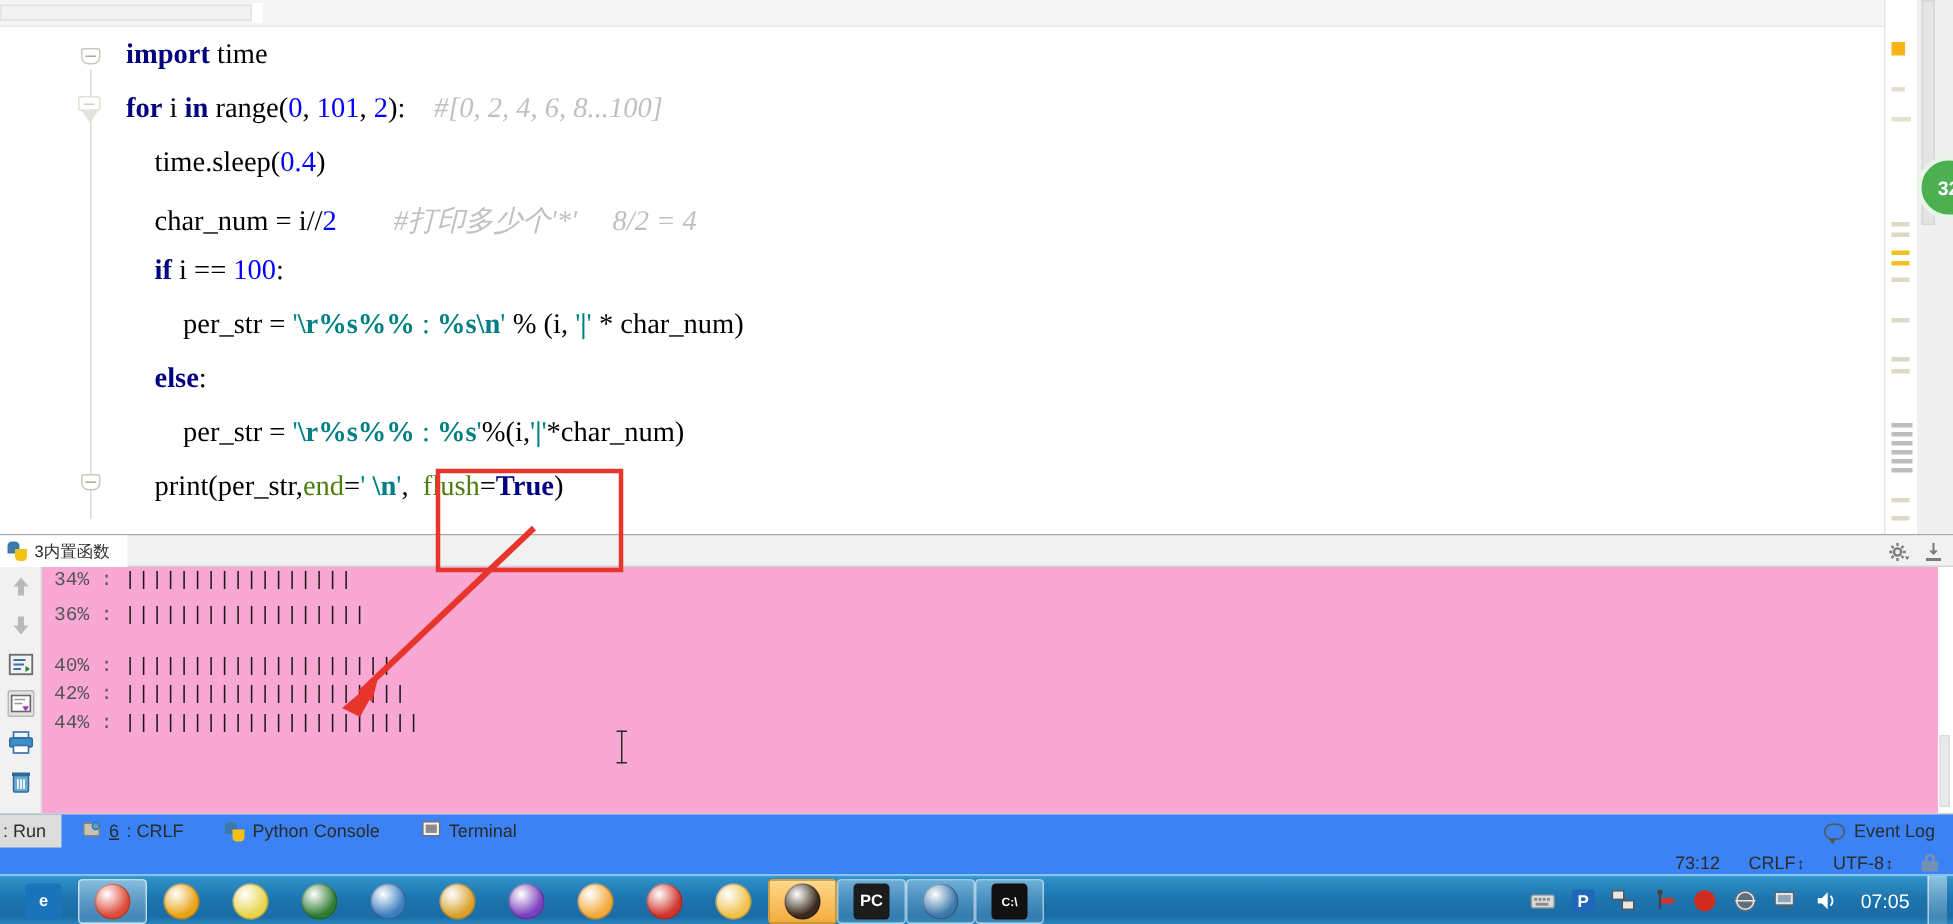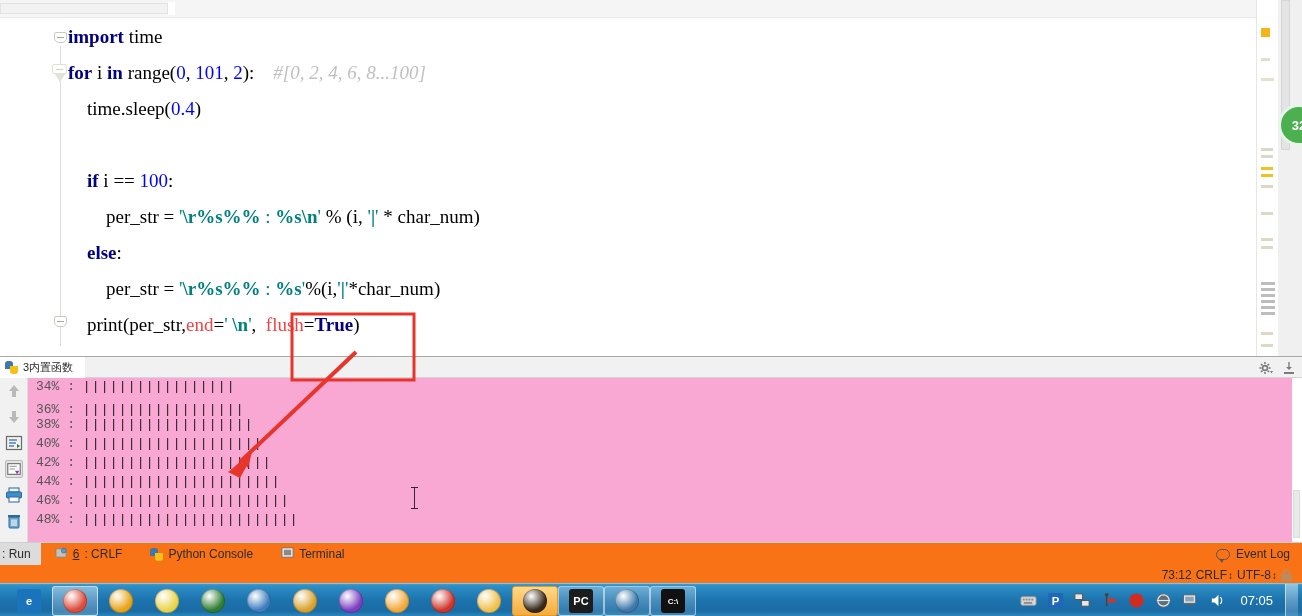--- a/index.html
+++ b/index.html
@@ -56,28 +56,28 @@
     position:absolute; left:2px; top:9px; width:0; height:0;
     border-left:6px solid transparent; border-right:6px solid transparent;
     border-top:9px solid #e3e3da;
   }
 
   #code {
     position:absolute; left:68px; top:0; width:1188px; height:100%;
     font-family:"Liberation Serif", serif;
     font-size:19px;
   }
-  .cl { position:absolute; left:0; white-space:pre; }
+  .cl { position:absolute; left:16px; white-space:pre; }
   .kw   { color:#000080; font-weight:bold; }
   .pl   { color:#000000; }
   .num  { color:#0000ff; }
   .str  { color:#008080; }
   .strb { color:#008080; font-weight:bold; }
   .cm   { color:#c0c0c0; font-style:italic; }
-  .kwarg{ color:#ef4444; }
+  .kwarg{ color:#4d7c0f; }
 
   
   #markers {
     position:absolute; left:1256px; top:0; width:22px; height:356px;
     background:#ffffff; border-left:1px solid #e6e6e6;
   }
   #markers .mk { position:absolute; left:4px; height:3px; }
   #vscroll {
     position:absolute; left:1278px; top:0; width:24px; height:356px;
     background:#f0f0f0;
@@ -159,21 +159,21 @@
     position:absolute; left:1px; top:112px; width:7px; height:48px;
     background:#e9e9e9; border:1px solid #dcdcdc;
   }
 
   
   #anno { position:absolute; left:0; top:0; width:1302px; height:616px; pointer-events:none; }
 
   
   #statusbar {
     position:absolute; left:0; top:542px; width:1302px; height:41px;
-    background:#f97316; border-top:1px solid #cfcfcf;
+    background:#3b82f6; border-top:1px solid #cfcfcf;
   }
   #sb-tabs {
     position:absolute; left:0; top:0; height:22px; display:flex; align-items:center;
     font-size:12px; color:#2b2b2b;
   }
   #sb-run-tab {
     height:22px; display:flex; align-items:center; padding:0 10px 0 2px;
     background:#dcdcdc; color:#2b2b2b;
   }
   .sb-item {
@@ -190,21 +190,21 @@
     width:14px; height:11px; border:1px solid #555; border-radius:6px;
     position:relative;
   }
   .bubble-icon::after {
     content:""; position:absolute; left:2px; top:9px;
     border-left:3px solid transparent; border-right:2px solid transparent;
     border-top:4px solid #555;
   }
   #sb-right {
     position:absolute; right:10px; top:22px; height:19px;
-    display:flex; align-items:center; gap:4px;
+    display:flex; align-items:center; gap:19px;
     font-size:12px; color:#2b2b2b;
   }
   .chev::after { content:"\2195"; font-size:10px; margin-left:1px; }
   .lock-ico {
     width:11px; height:12px; position:relative; opacity:.6;
   }
   .lock-ico .body { position:absolute; left:0; bottom:0; width:11px; height:7px; background:#9a9a8a; border-radius:1px; }
   .lock-ico .sh   { position:absolute; left:2px; top:0; width:7px; height:6px; border:2px solid #9a9a8a; border-bottom:none; border-radius:4px 4px 0 0; }
 
   
@@ -274,20 +274,21 @@
     <div class="fold-marker" style="top:298px">
       <div class="box"></div>
         <div class="minus"></div>
     </div>
   </div>
 
   <div id="code">
       <div class="cl" style="top: 8px;"><span class="kw">import</span><span class="pl"> time</span></div>
       <div class="cl" style="top: 44px;"><span class="kw">for</span><span class="pl"> i </span><span class="kw">in</span><span class="pl"> range</span><span class="pl">(</span><span class="num">0</span><span class="pl">, </span><span class="num">101</span><span class="pl">, </span><span class="num">2</span><span class="pl">):</span><span class="pl">    </span><span class="cm">#[0, 2, 4, 6, 8...100]</span></div>
       <div class="cl" style="top: 80px;"><span class="pl">    time.sleep(</span><span class="num">0.4</span><span class="pl">)</span></div>
+      <div class="cl" style="top: 116px;"><span class="pl">    char_num = i//</span><span class="num">2</span><span class="pl">        </span><span class="cm">#打印多少个'*'     8/2 = 4</span></div>
       <div class="cl" style="top: 152px;"><span class="pl">    </span><span class="kw">if</span><span class="pl"> i == </span><span class="num">100</span><span class="pl">:</span></div>
       <div class="cl" style="top: 188px;"><span class="pl">        per_str = </span><span class="str">'</span><span class="strb">\r%s%%</span><span class="str"> : </span><span class="strb">%s</span><span class="strb">\n</span><span class="str">'</span><span class="pl"> % (i, </span><span class="str">'</span><span class="strb">|</span><span class="str">'</span><span class="pl"> * char_num)</span></div>
       <div class="cl" style="top: 224px;"><span class="pl">    </span><span class="kw">else</span><span class="pl">:</span></div>
       <div class="cl" style="top: 260px;"><span class="pl">        per_str = </span><span class="str">'</span><span class="strb">\r%s%%</span><span class="str"> : </span><span class="strb">%s</span><span class="str">'</span><span class="pl">%(i,</span><span class="str">'</span><span class="strb">|</span><span class="str">'</span><span class="pl">*char_num)</span></div>
       <div class="cl" style="top: 296px;"><span class="pl">    print(per_str,</span><span class="kwarg">end</span><span class="pl">=</span><span class="str">'</span><span class="strb"> \n</span><span class="str">'</span><span class="pl">,  </span><span class="kwarg">flush</span><span class="pl">=</span><span class="kw">True</span><span class="pl">)</span></div>
     </div>
 
 </div>
 
 <div id="markers">
@@ -397,26 +398,23 @@
         <line x1="7" y1="7.5" x2="7" y2="14" stroke="#ffffff" stroke-width="1.1"></line>
         <line x1="9" y1="7.5" x2="9" y2="14" stroke="#ffffff" stroke-width="1.1"></line>
         <line x1="11" y1="7.5" x2="11" y2="14" stroke="#ffffff" stroke-width="1.1"></line>
       </svg>
     </span>
   </div>
 
   <div id="console">
       <div class="out-row" style="top: 1px;"><span class="out-pct">34% : </span><span class="out-bars">|||||||||||||||||</span></div>
       <div class="out-row" style="top: 24px;"><span class="out-pct">36% : </span><span class="out-bars">||||||||||||||||||</span></div>
-      <div class="out-row" style="top: 39px;"><span class="out-pct">38% : </span><span class="out-bars">|||||||||||||||||||</span></div>
       <div class="out-row" style="top: 58px;"><span class="out-pct">40% : </span><span class="out-bars">||||||||||||||||||||</span></div>
       <div class="out-row" style="top: 77px;"><span class="out-pct">42% : </span><span class="out-bars">|||||||||||||||||||||</span></div>
       <div class="out-row" style="top: 96px; text-align: center;"><span class="out-pct">44% : </span><span class="out-bars">||||||||||||||||||||||</span></div>
-      <div class="out-row" style="top: 115px;"><span class="out-pct">46% : </span><span class="out-bars">|||||||||||||||||||||||</span></div>
-      <div class="out-row" style="top: 134px;"><span class="out-pct">48% : </span><span class="out-bars">||||||||||||||||||||||||</span></div>
     </div>
 
   <div id="console-vscroll">
     <div class="t"></div>
   </div>
 </div>
 
 <div id="console-caret"></div>
 
 <svg id="anno">

